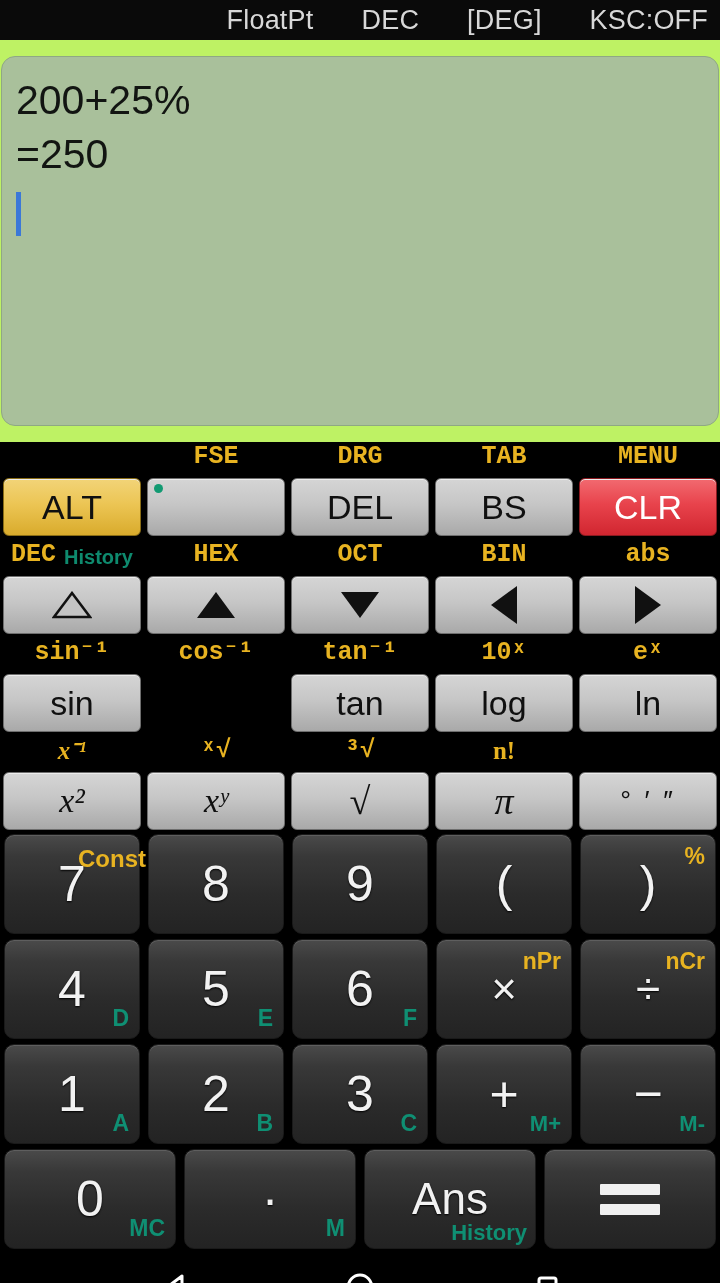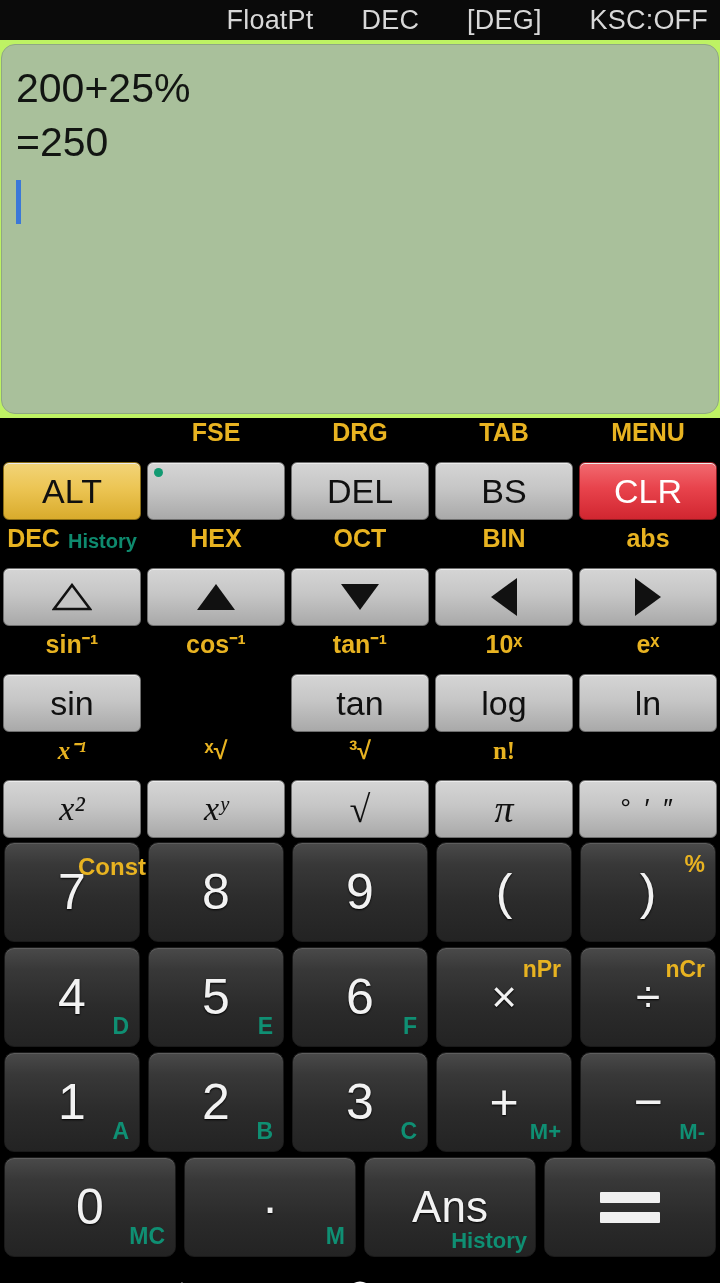--- a/index.html
+++ b/index.html
@@ -30,21 +30,21 @@
   }
   .statusbar .sb {
     color: #d8d8d8;
     font-size: 27px;
     font-weight: 400;
     letter-spacing: 0.2px;
     white-space: nowrap;
   }
 
   
-  .lcd-wrap { flex: 0 0 372px; padding: 4px 1px; }
+  .lcd-wrap { flex: 0 0 372px; padding: 16px 1px; }
   .lcd {
     width: 718px;
     height: 370px;
     background: #a9c09b;
     border-radius: 14px;
     border: 1px solid #8fa884;
     padding: 16px 14px 0 14px;
     overflow: hidden;
     position: relative;
   }
@@ -89,27 +89,27 @@
   
   .sublabels {
     height: 28px;
     display: flex;
     align-items: flex-end;
     justify-content: center;
     gap: 8px;
     line-height: 1;
     padding-bottom: 1px;
   }
-  .sub-gold { color: #e8b321; font-size: 25px; font-weight: bold; }
+  .sub-gold { color: #e8b321; font-size: 25px; font-weight: bold; font-family: Liberation Mono, monospace; }
   .sub-teal { color: #0e8a6e; font-size: 20px; font-weight: bold; }
 
   
   .key-light {
     height: 58px;
-    margin: 16px 2px 4px 2px;
+    margin: 8px 2px 4px 2px;
     border-radius: 6px;
     background: linear-gradient(180deg,#d5d5d5 0%,#c6c6c6 45%,#a9a9a9 100%);
     border: 1px solid #6e6e6e;
     box-shadow: inset 0 1px 0 #ececec;
     color: #101010;
     font-size: 34px;
     display: flex;
     align-items: center;
     justify-content: center;
     position: relative;

